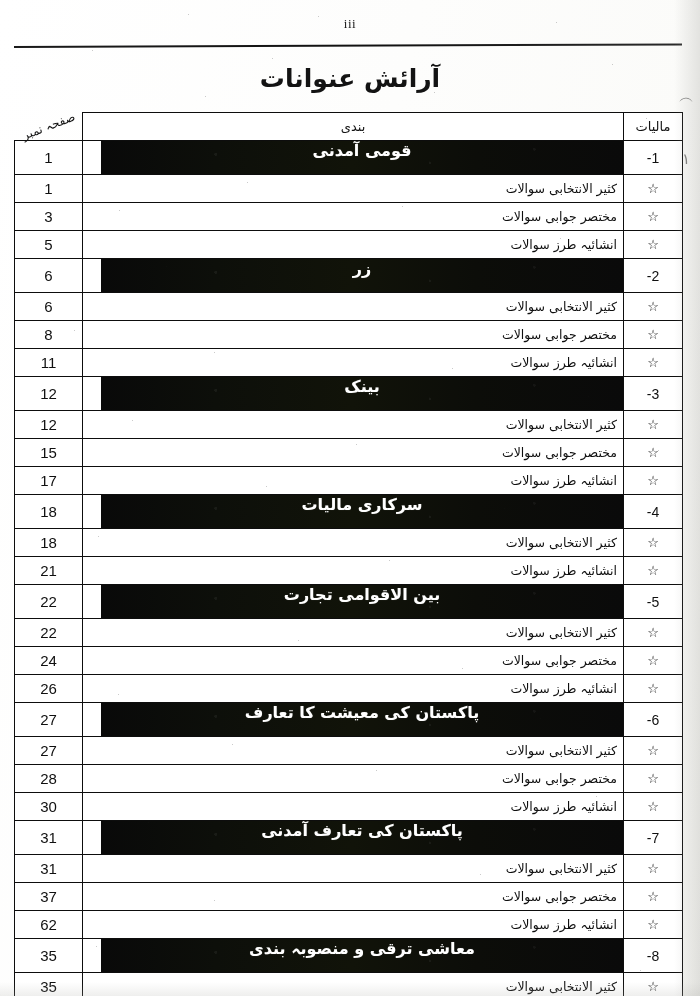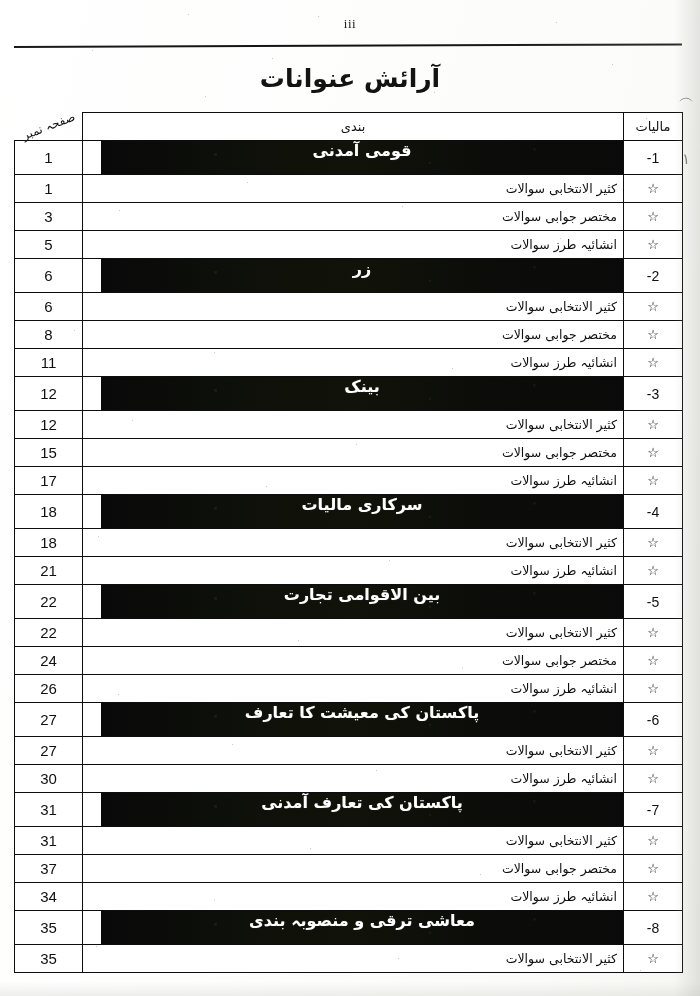--- a/index.html
+++ b/index.html
@@ -421,20 +421,29 @@
         <tr>
           <td class="pg">27</td>
           <td class="title-sub">
             <div class="sub-wrap">
               <span class="sub-text">کثیر الانتخابی سوالات</span>
             </div>
           </td>
           <td class="ch star">☆</td>
         </tr>
         <tr>
+          <td class="pg">28</td>
+          <td class="title-sub">
+            <div class="sub-wrap">
+              <span class="sub-text">مختصر جوابی سوالات</span>
+            </div>
+          </td>
+          <td class="ch star">☆</td>
+        </tr>
+        <tr>
           <td class="pg">30</td>
           <td class="title-sub">
             <div class="sub-wrap">
               <span class="sub-text">انشائیہ طرز سوالات</span>
             </div>
           </td>
           <td class="ch star">☆</td>
         </tr>
         <tr>
           <td class="pg">31</td>
@@ -457,21 +466,21 @@
         <tr>
           <td class="pg">37</td>
           <td class="title-sub">
             <div class="sub-wrap">
               <span class="sub-text">مختصر جوابی سوالات</span>
             </div>
           </td>
           <td class="ch star">☆</td>
         </tr>
         <tr>
-          <td class="pg">34</td>
+          <td class="pg">62</td>
           <td class="title-sub">
             <div class="sub-wrap">
               <span class="sub-text">انشائیہ طرز سوالات</span>
             </div>
           </td>
           <td class="ch star">☆</td>
         </tr>
         <tr>
           <td class="pg">35</td>
           <td class="title-chapter">

